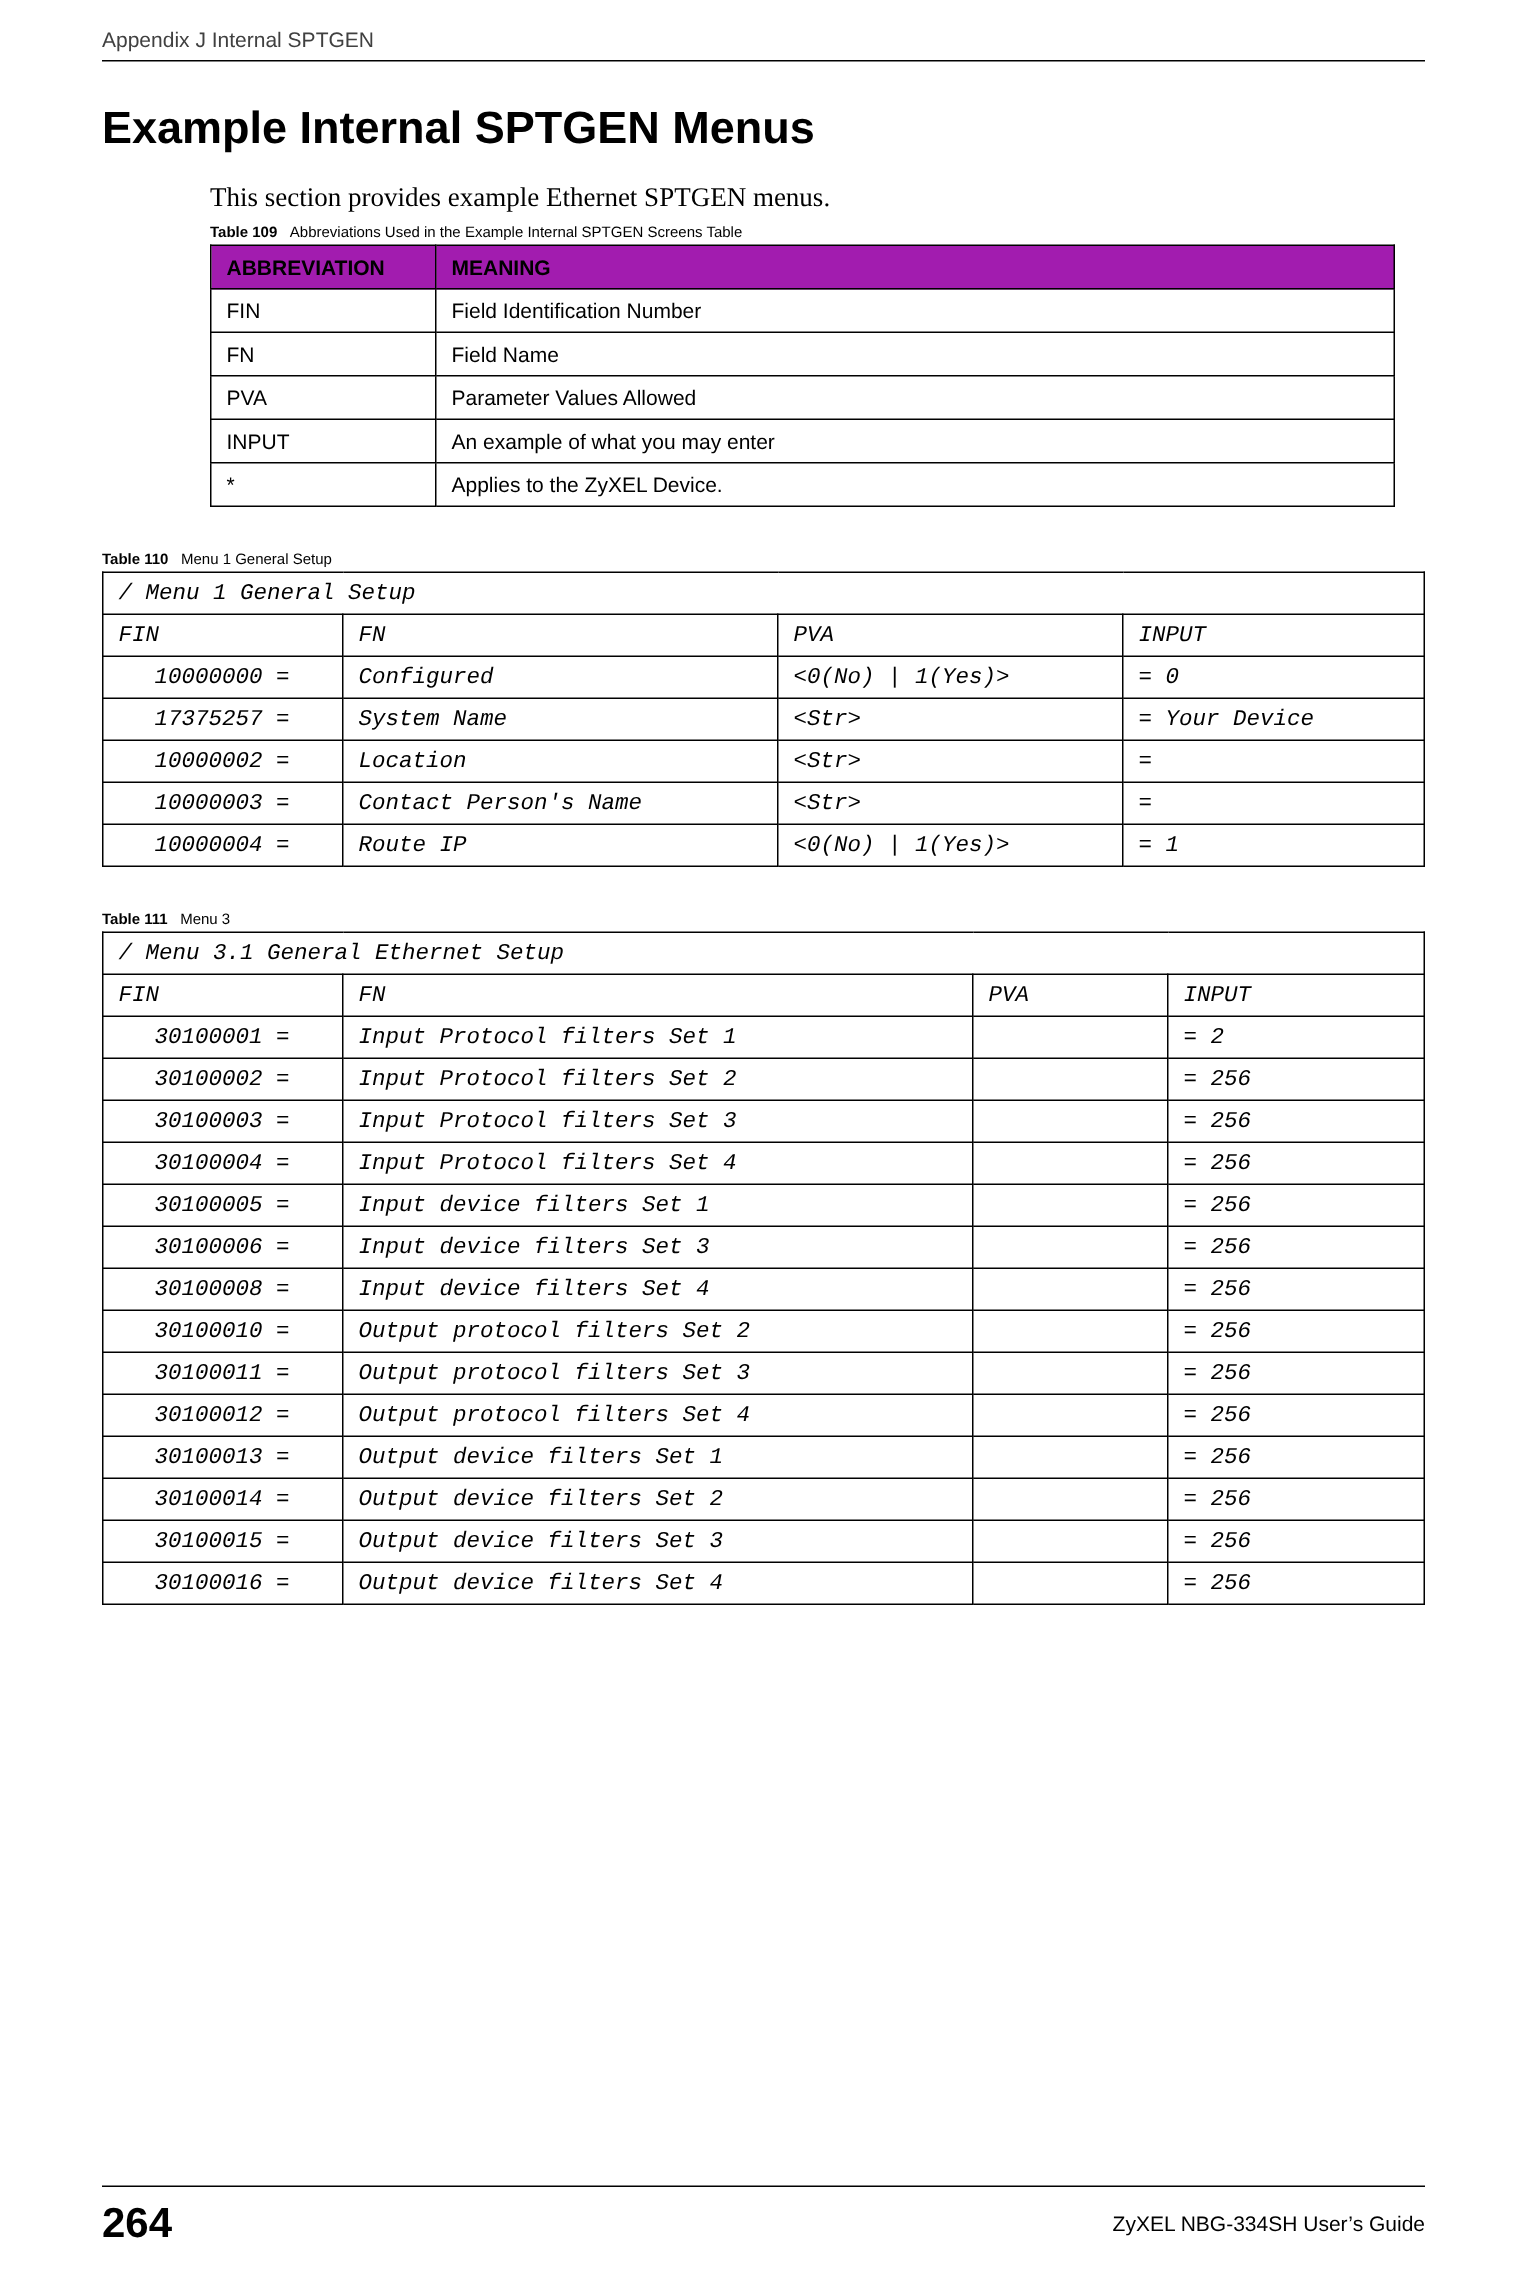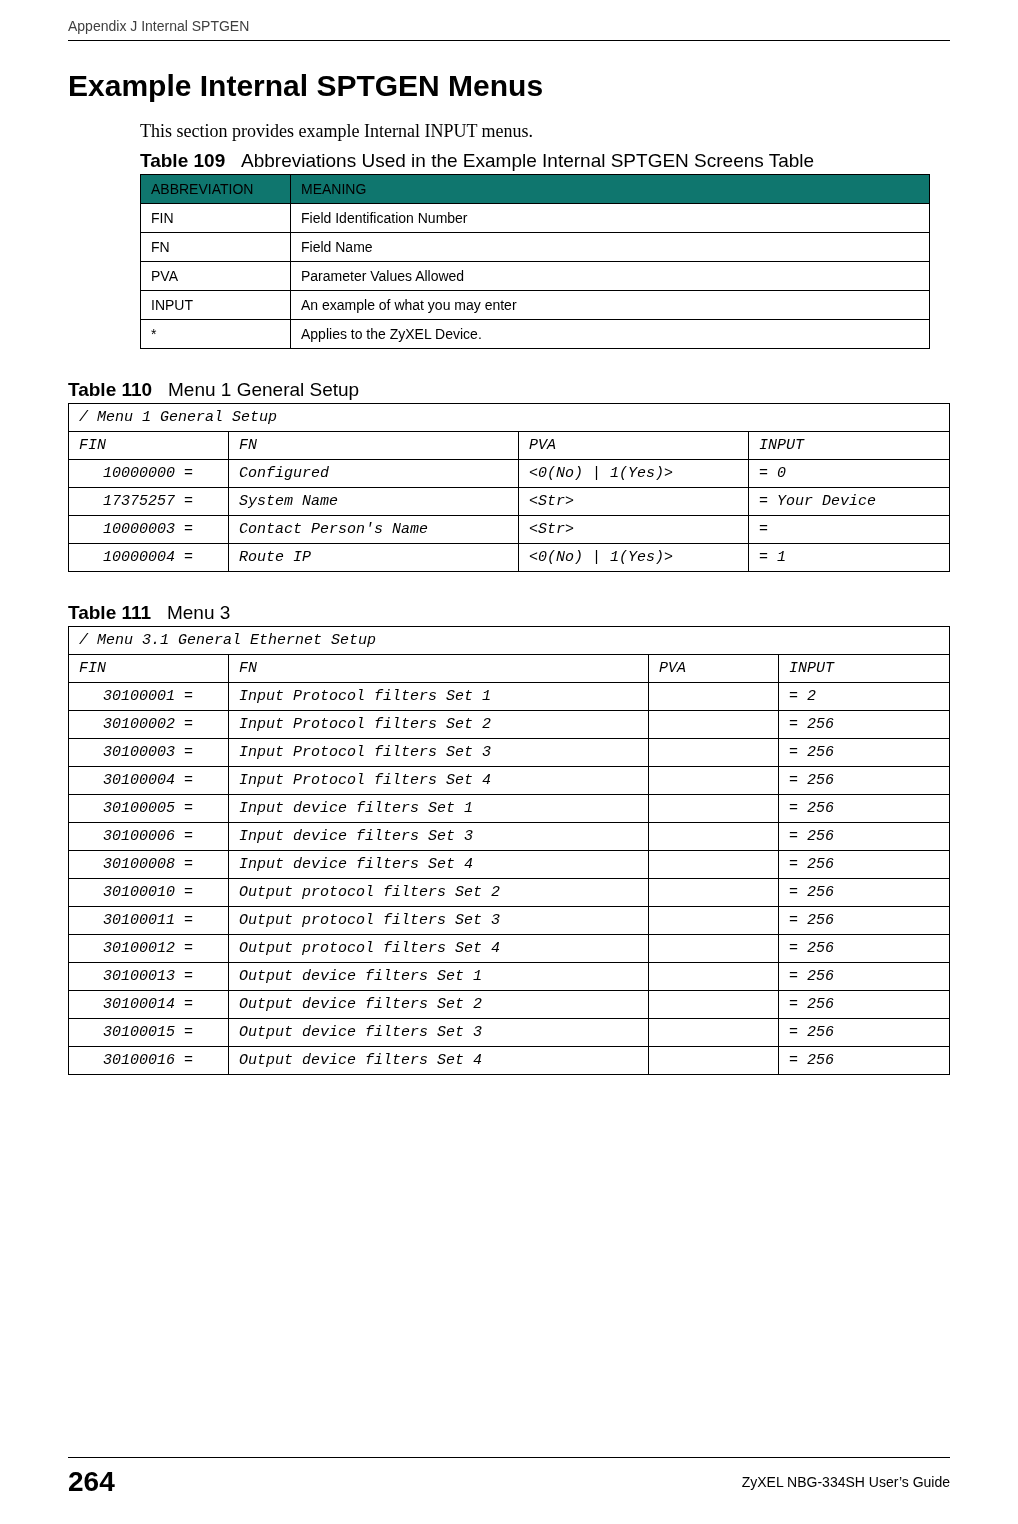--- a/index.html
+++ b/index.html
@@ -35,21 +35,21 @@
       font-family: Arial, Helvetica, sans-serif;
       margin-bottom: 18px;
     }
     .intro {
       font-family: 'Times New Roman', Times, serif;
       font-size: 18px;
       margin-left: 72px;
       margin-bottom: 8px;
     }
     .table-caption {
-      font-size: 19px;
+      font-size: 10px;
       margin-left: 72px;
       margin-bottom: 2px;
     }
     .table-caption.no-indent {
       margin-left: 0;
     }
     .table-caption .bold {
       font-weight: bold;
     }
     table {
@@ -63,22 +63,22 @@
       font-style: italic;
     }
     table td, table th {
       border: 1px solid #000;
       font-size: 14px;
       text-align: left;
       vertical-align: middle;
       padding: 6px 10px;
     }
     table th {
-      background: #0f766e;
-      font-weight: normal;
+      background: #a21caf;
+      font-weight: bold;
     }
     .abbr-table {
       width: 790px;
     }
     .abbr-table th:first-child, .abbr-table td:first-child {
       width: 150px;
     }
     .mono td {
       font-family: 'Courier New', Courier, monospace;
       font-size: 15px;
@@ -130,21 +130,21 @@
 </head>
 <body>
 
 <div class="header-line">Appendix J Internal SPTGEN</div>
 <hr class="header-rule">
 
 <div class="content">
 
   <h1 class="section-title">Example Internal SPTGEN Menus</h1>
 
-  <p class="intro">This section provides example Internal INPUT menus.</p>
+  <p class="intro">This section provides example Ethernet SPTGEN menus.</p>
 
   <p class="table-caption">
     <span class="bold">Table 109</span>
     &nbsp;&nbsp;<span>Abbreviations Used in the Example Internal SPTGEN Screens Table</span>
   </p>
   <table class="abbr-table">
     <thead>
       <tr>
         <th>ABBREVIATION</th>
         <th>MEANING</th>
@@ -197,20 +197,26 @@
           <td>&lt;0(No) | 1(Yes)&gt;</td>
           <td>= 0</td>
         </tr>
         <tr>
           <td class="fin-col">17375257 =</td>
           <td>System Name</td>
           <td>&lt;Str&gt;</td>
           <td>= Your Device</td>
         </tr>
         <tr>
+          <td class="fin-col">10000002 =</td>
+          <td>Location</td>
+          <td>&lt;Str&gt;</td>
+          <td>=</td>
+        </tr>
+        <tr>
           <td class="fin-col">10000003 =</td>
           <td>Contact Person's Name</td>
           <td>&lt;Str&gt;</td>
           <td>=</td>
         </tr>
         <tr>
           <td class="fin-col">10000004 =</td>
           <td>Route IP</td>
           <td>&lt;0(No) | 1(Yes)&gt;</td>
           <td>= 1</td>

